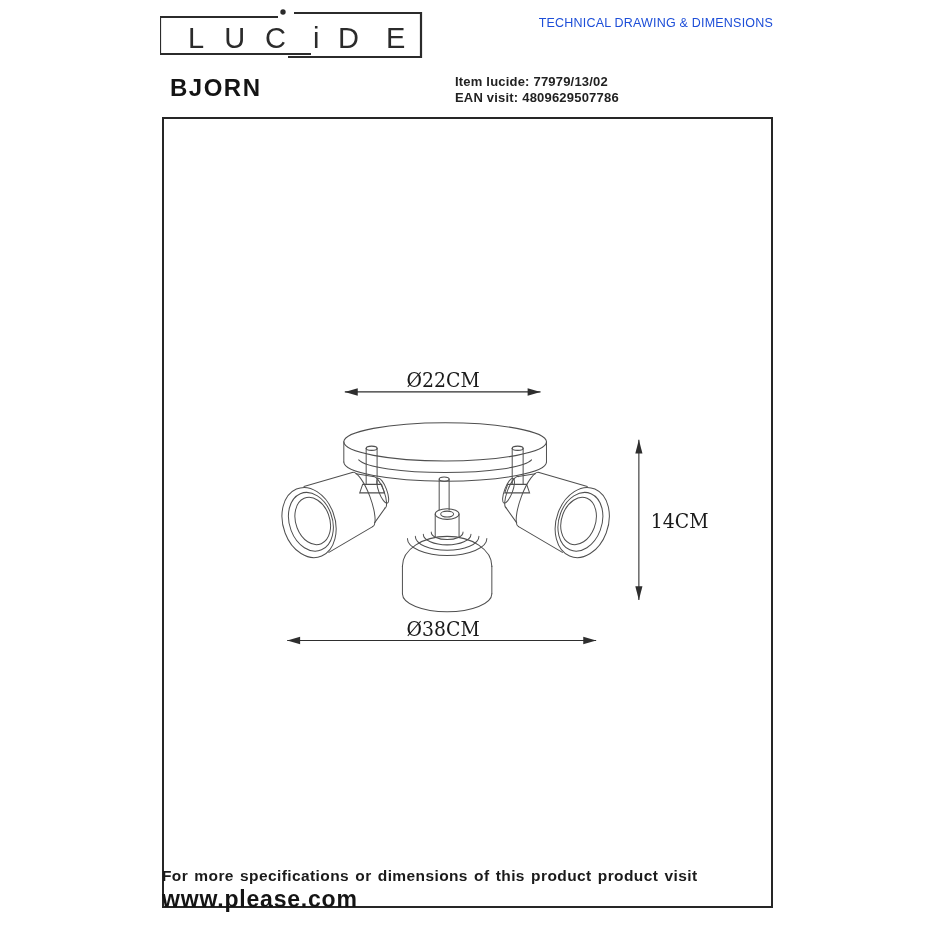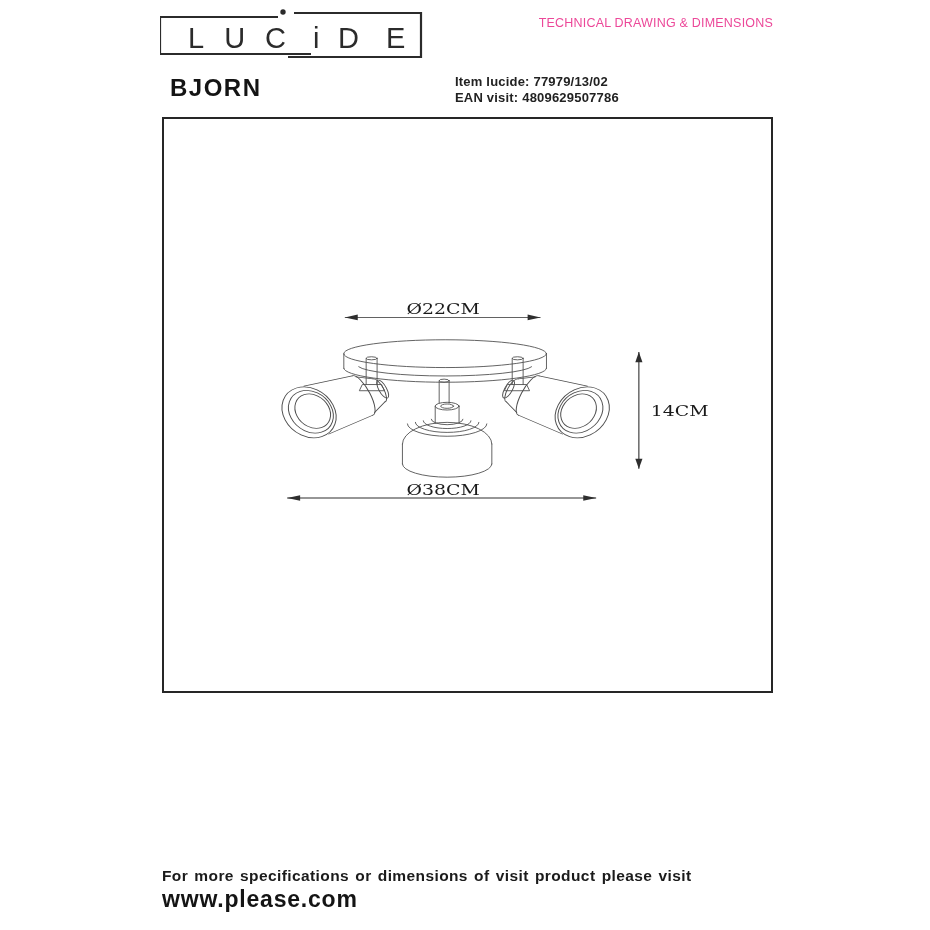--- a/index.html
+++ b/index.html
@@ -14,36 +14,36 @@
   .abs { position:absolute; }
 
   
   #logo { left:160px; top:6px; width:266px; height:56px; }
   #logo text {
     font-family:"Liberation Sans", sans-serif;
     font-size:29px; font-weight:400; fill:#2b2b2b;
   }
   #doc-type {
     top:16px; right:157px;
-    font-size:12.5px; letter-spacing:0.2px; color:#ec4899;
+    font-size:12.5px; letter-spacing:0.2px; color:#1d4ed8;
     white-space:nowrap;
   }
   #product-title {
     left:170px; top:74px;
     font-size:24px; font-weight:bold; letter-spacing:1.5px; color:#141414;
   }
   #item-block {
     left:455px; top:74px;
     font-size:13px; font-weight:bold; line-height:15.5px; color:#222;
     letter-spacing:0.2px; white-space:nowrap;
   }
 
   
   #drawing-box {
-    left:162px; top:117px; width:611px; height:576px;
+    left:162px; top:117px; width:611px; height:791px;
     border:2px solid #262626; background:#ffffff;
   }
   #drawing-box svg { display:block; width:100%; height:100%; }
   .fixture-line { stroke:#4f4f4f; stroke-width:1; fill:none; stroke-linecap:round; }
   .dim-line { stroke:#2e2e2e; stroke-width:1.1; fill:none; }
   .dim-arrow { fill:#2e2e2e; stroke:none; }
   .dim-label {
     font-family:"DejaVu Serif", serif;
     font-size:19px; fill:#1a1a1a;
   }
@@ -172,15 +172,15 @@
       <line class="dim-line" x1="286" y1="608" x2="597" y2="608"></line>
       <polygon class="dim-arrow" points="286,608 299,604.4 299,611.6"></polygon>
       <polygon class="dim-arrow" points="597,608 584,604.4 584,611.6"></polygon>
       <text class="dim-label" x="443" y="604" text-anchor="middle">Ø38CM</text>
     </g>
 
   </svg>
 </div>
 
 <div id="footer" class="abs">
-  <div id="footer-line1">For more specifications or dimensions of visit product please visit</div>
+  <div id="footer-line1">For more specifications or dimensions of this product product visit</div>
   <div id="footer-line2">www.please.com</div>
 </div>
 
 </body></html>

